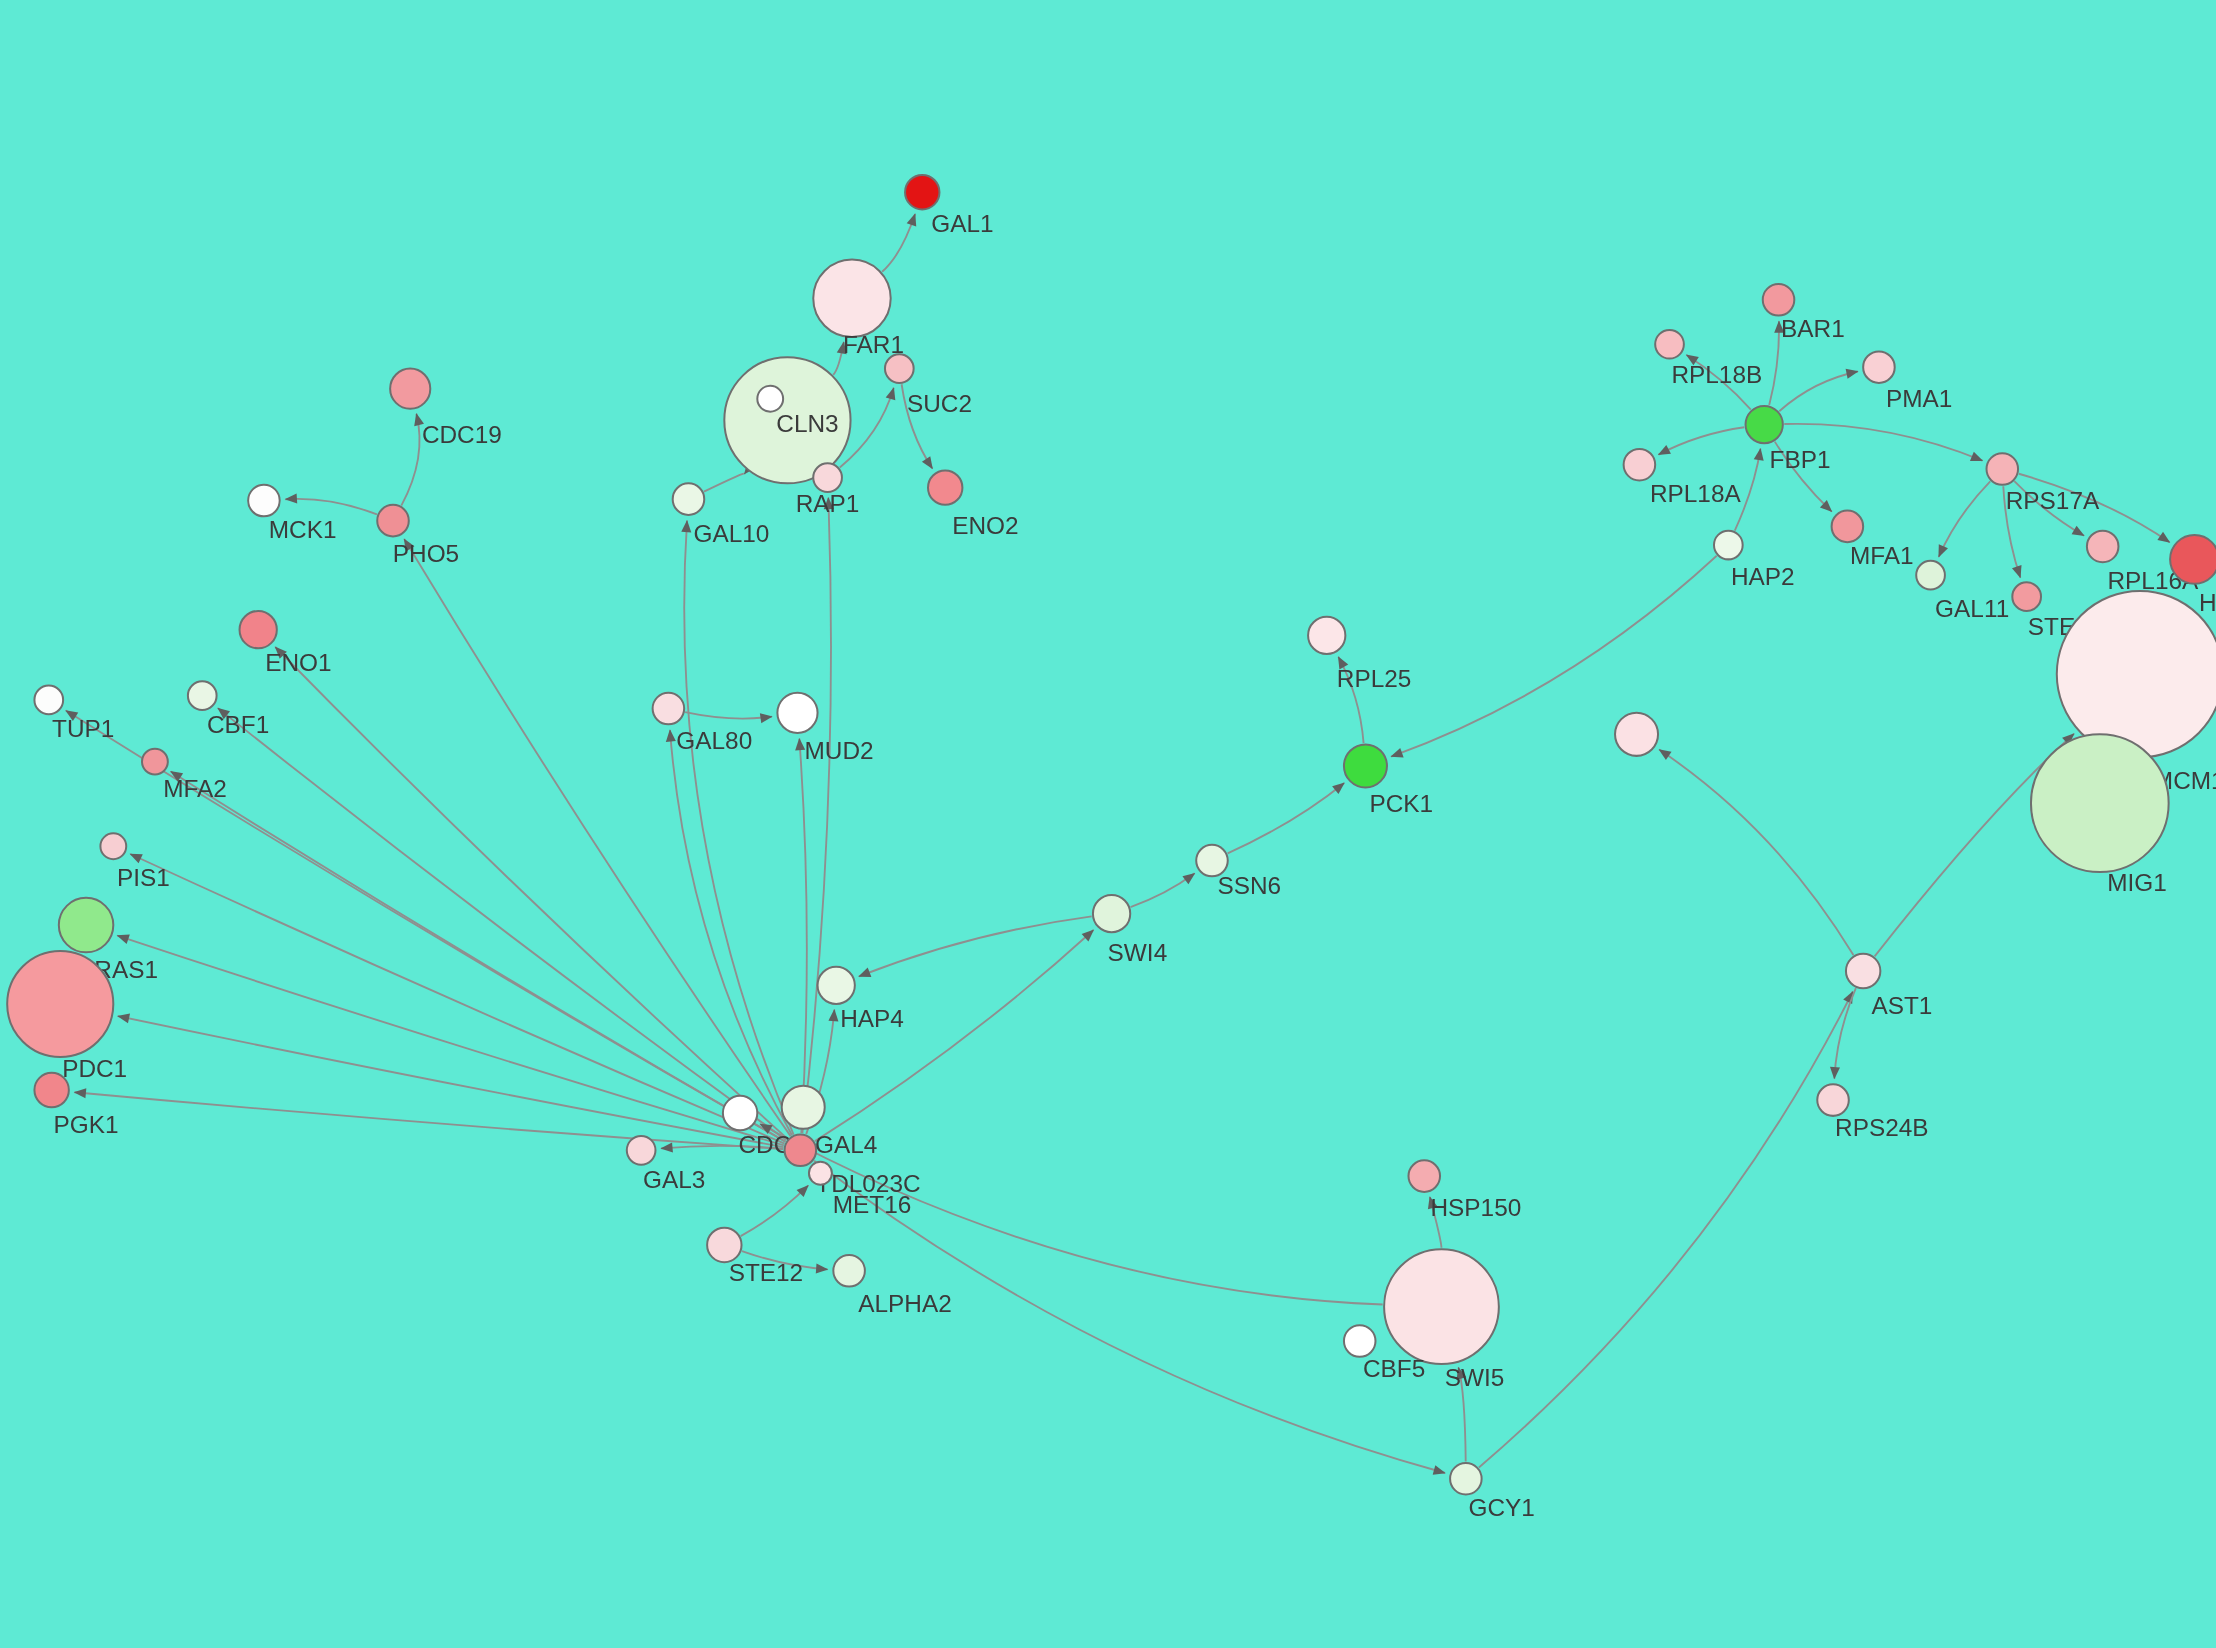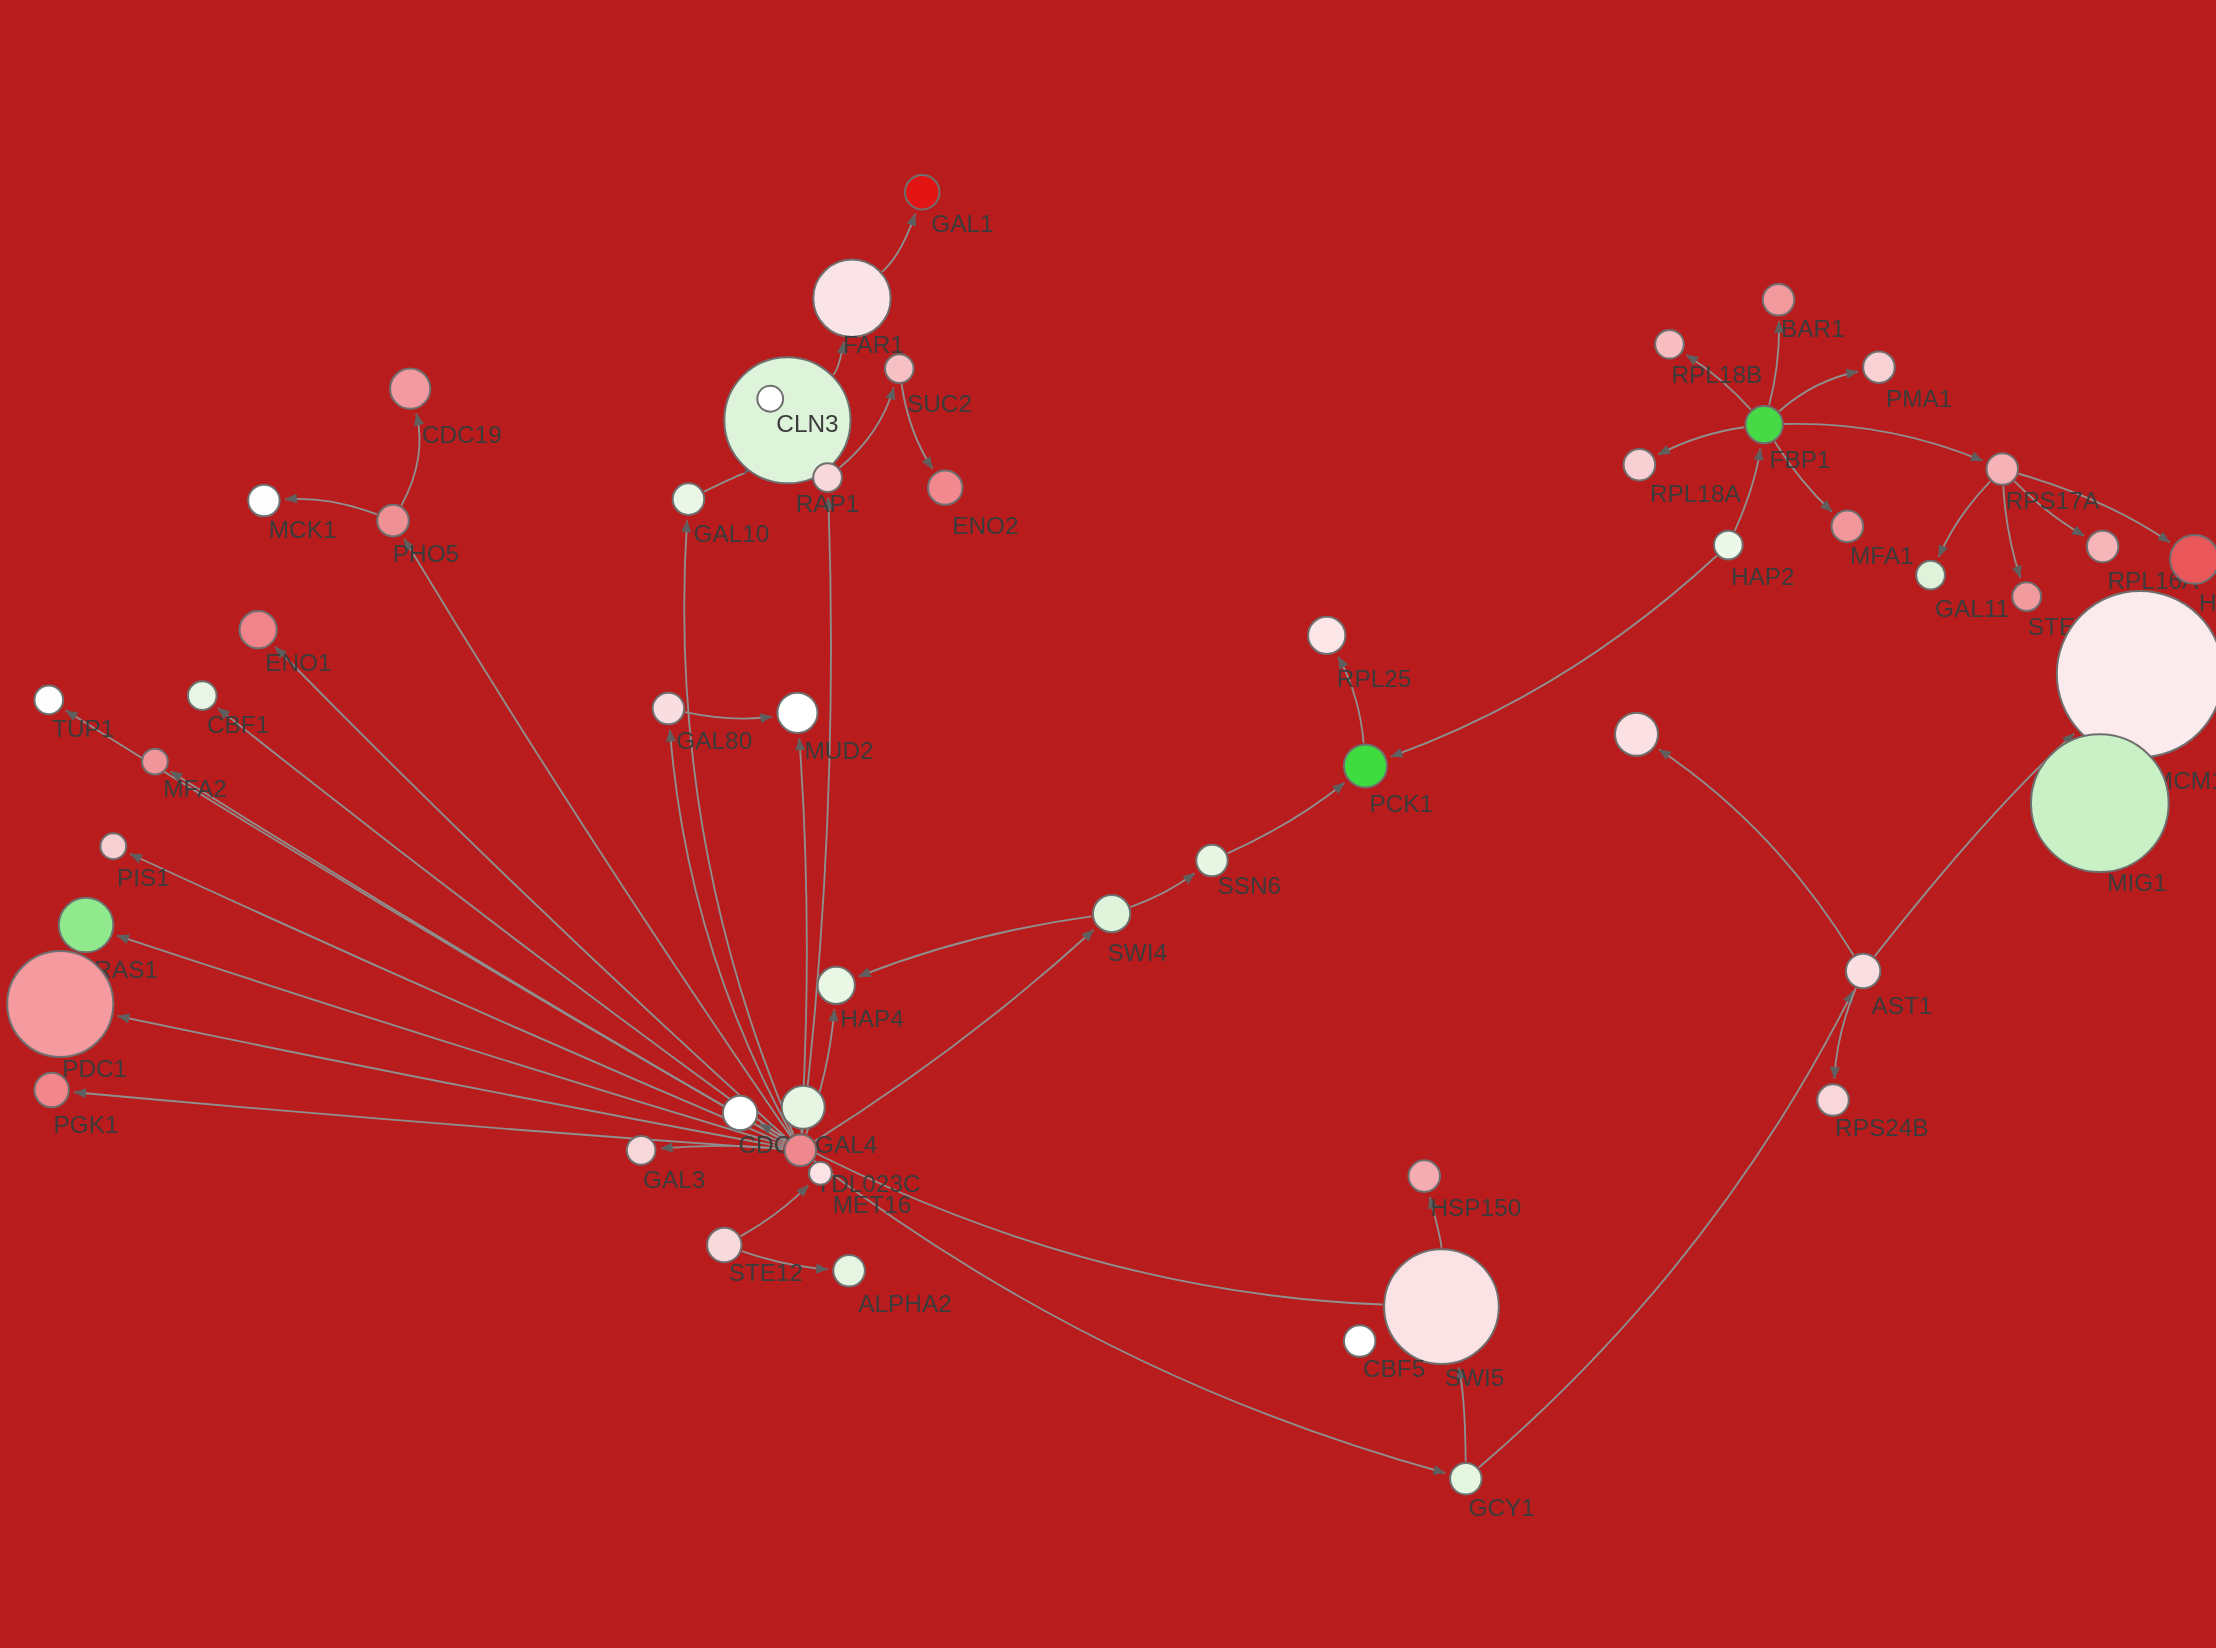--- a/index.html
+++ b/index.html
@@ -1,17 +1,17 @@
 <!DOCTYPE html>
 <html style="font-size:12.4px"><head>
 <meta charset="utf-8">
 <style>
   html, body { margin: 0; padding: 0; background: #ffffff; }
   body { width: 2216px; height: 1648px; overflow: hidden; }
-  .canvas { width: 2216px; height: 1648px; background: #b91c1c; position: relative; }
+  .canvas { width: 2216px; height: 1648px; background: #5eead4; position: relative; }
   svg { display: block; }
   text {
     font-family: "Liberation Sans", "DejaVu Sans", sans-serif;
     user-select: none;
   }
 </style>
 </head>
 <body>
 
 <div class="canvas" id="canvas">

